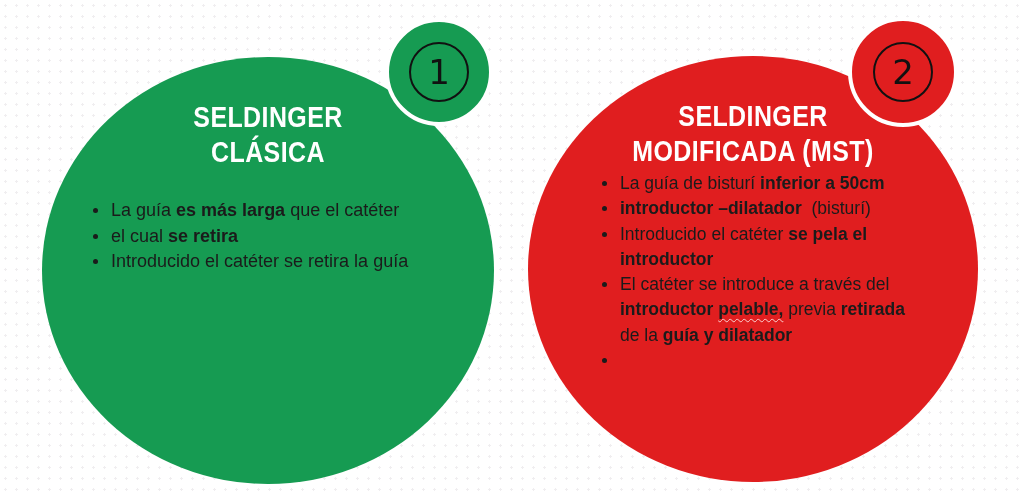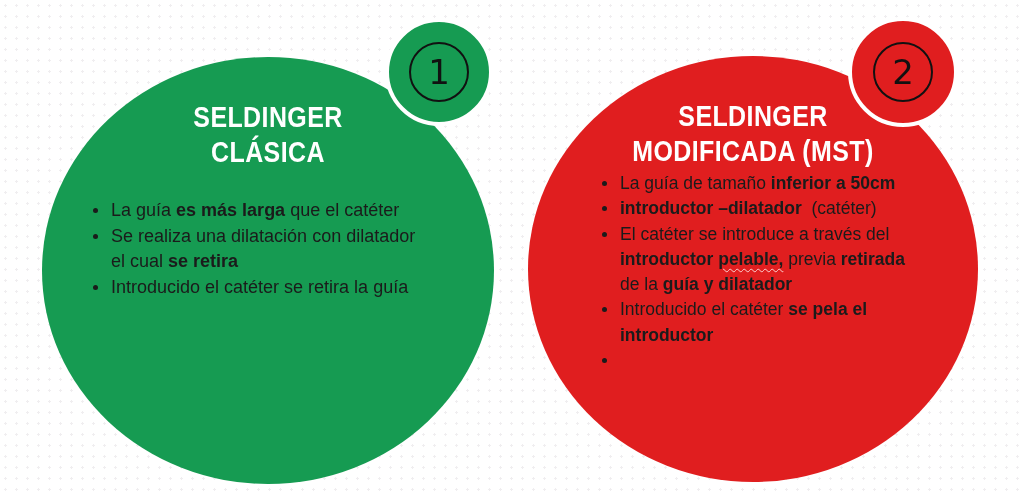--- a/index.html
+++ b/index.html
@@ -73,21 +73,20 @@
       <div class="bullets c1">
           <div class="bullet">
             <span class="dot"></span>
             <div class="btxt">
               <div class="bline"><span>La guía </span><span class="b">es más larga</span><span> que el catéter</span></div>
             </div>
           </div>
           <div class="bullet">
             <span class="dot"></span>
             <div class="btxt">
-              <div class="bline"><span>Se realiza una dilatación con dilatador</span></div>
               <div class="bline"><span>el cual </span><span class="b">se retira</span></div>
             </div>
           </div>
           <div class="bullet">
             <span class="dot"></span>
             <div class="btxt">
               <div class="bline"><span>Introducido el catéter se retira la guía</span></div>
             </div>
           </div>
         </div>
@@ -102,42 +101,42 @@
   <section>
     <div class="bigcircle c2" style="background-color: rgb(224, 30, 31);">
       <h2 class="panel-title">
         <span class="tline">SELDINGER</span>
         <span class="tline">MODIFICADA (MST)</span>
       </h2>
       <div class="bullets c2">
           <div class="bullet">
             <span class="dot"></span>
             <div class="btxt">
-              <div class="bline"><span>La guía de tamaño </span><span class="b">inferior a 50cm</span></div>
+              <div class="bline"><span>La guía de bisturí </span><span class="b">inferior a 50cm</span></div>
             </div>
           </div>
           <div class="bullet">
             <span class="dot"></span>
             <div class="btxt">
-              <div class="bline"><span class="b">introductor –dilatador</span><span>  (catéter)</span></div>
+              <div class="bline"><span class="b">introductor –dilatador</span><span>  (bisturí)</span></div>
+            </div>
+          </div>
+          <div class="bullet">
+            <span class="dot"></span>
+            <div class="btxt">
+              <div class="bline"><span>Introducido el catéter </span><span class="b">se pela el</span></div>
+              <div class="bline"><span class="b">introductor</span></div>
             </div>
           </div>
           <div class="bullet">
             <span class="dot"></span>
             <div class="btxt">
               <div class="bline"><span>El catéter se introduce a través del</span></div>
               <div class="bline"><span class="b">introductor </span><span class="b wavy">pelable,</span><span> previa </span><span class="b">retirada</span></div>
               <div class="bline"><span>de la </span><span class="b">guía y dilatador</span></div>
-            </div>
-          </div>
-          <div class="bullet">
-            <span class="dot"></span>
-            <div class="btxt">
-              <div class="bline"><span>Introducido el catéter </span><span class="b">se pela el</span></div>
-              <div class="bline"><span class="b">introductor</span></div>
             </div>
           </div>
           <div class="bullet">
             <span class="dot"></span>
             <div class="btxt">
             </div>
           </div>
         </div>
     </div>
     <div class="badge b2" style="background-color: rgb(224, 30, 31);">

